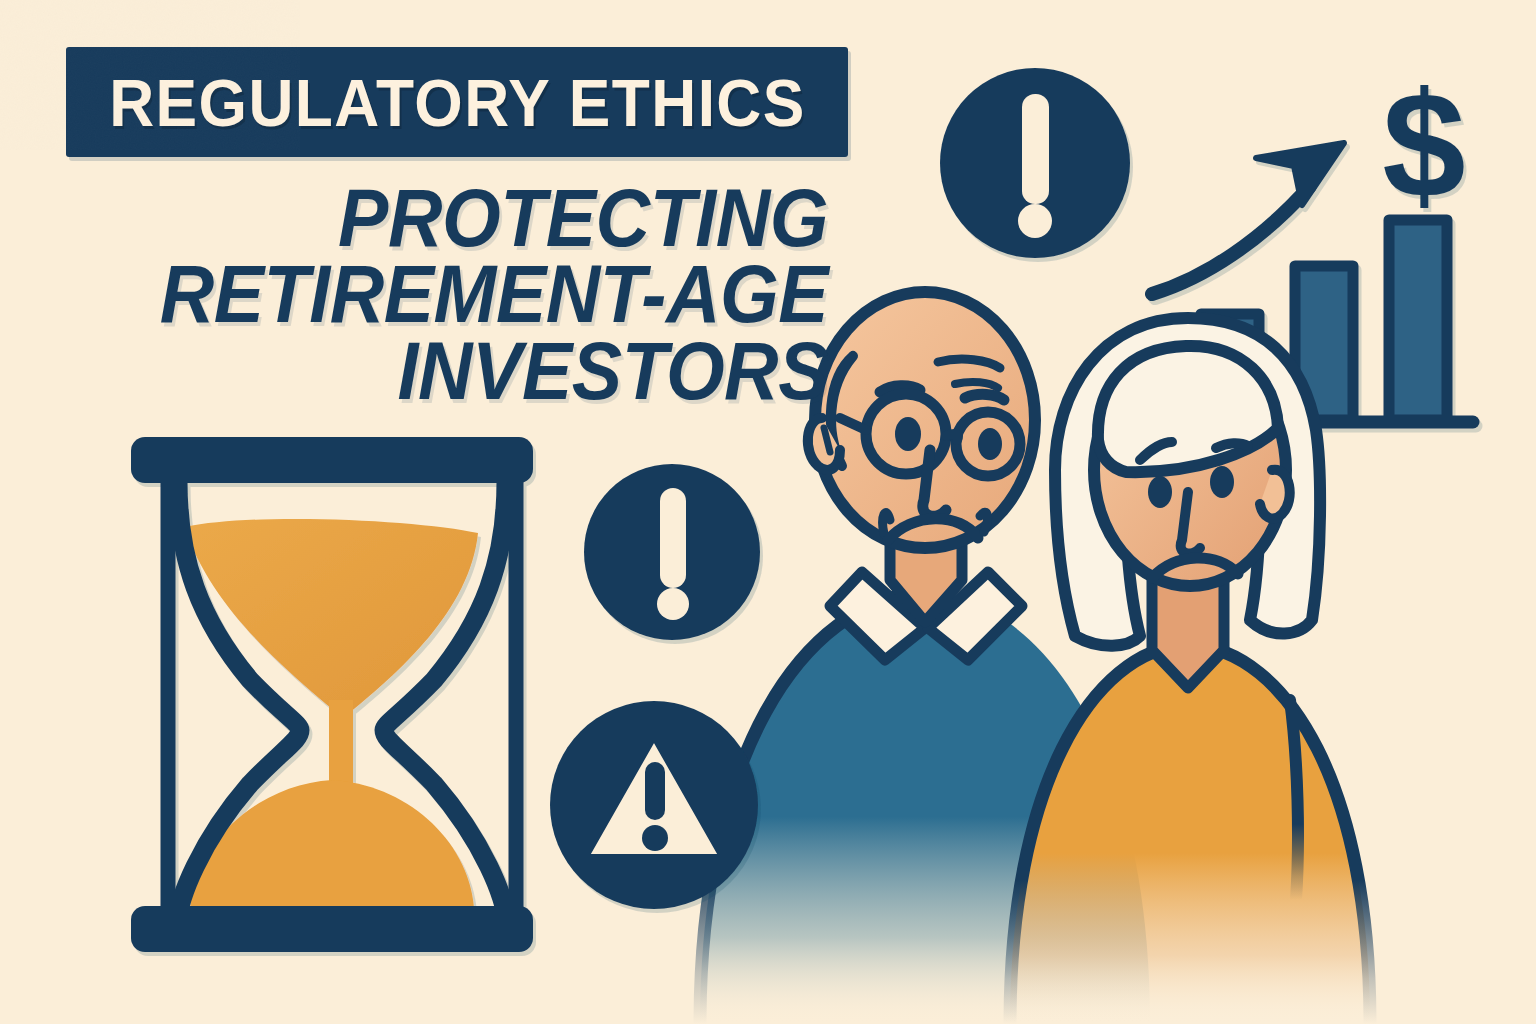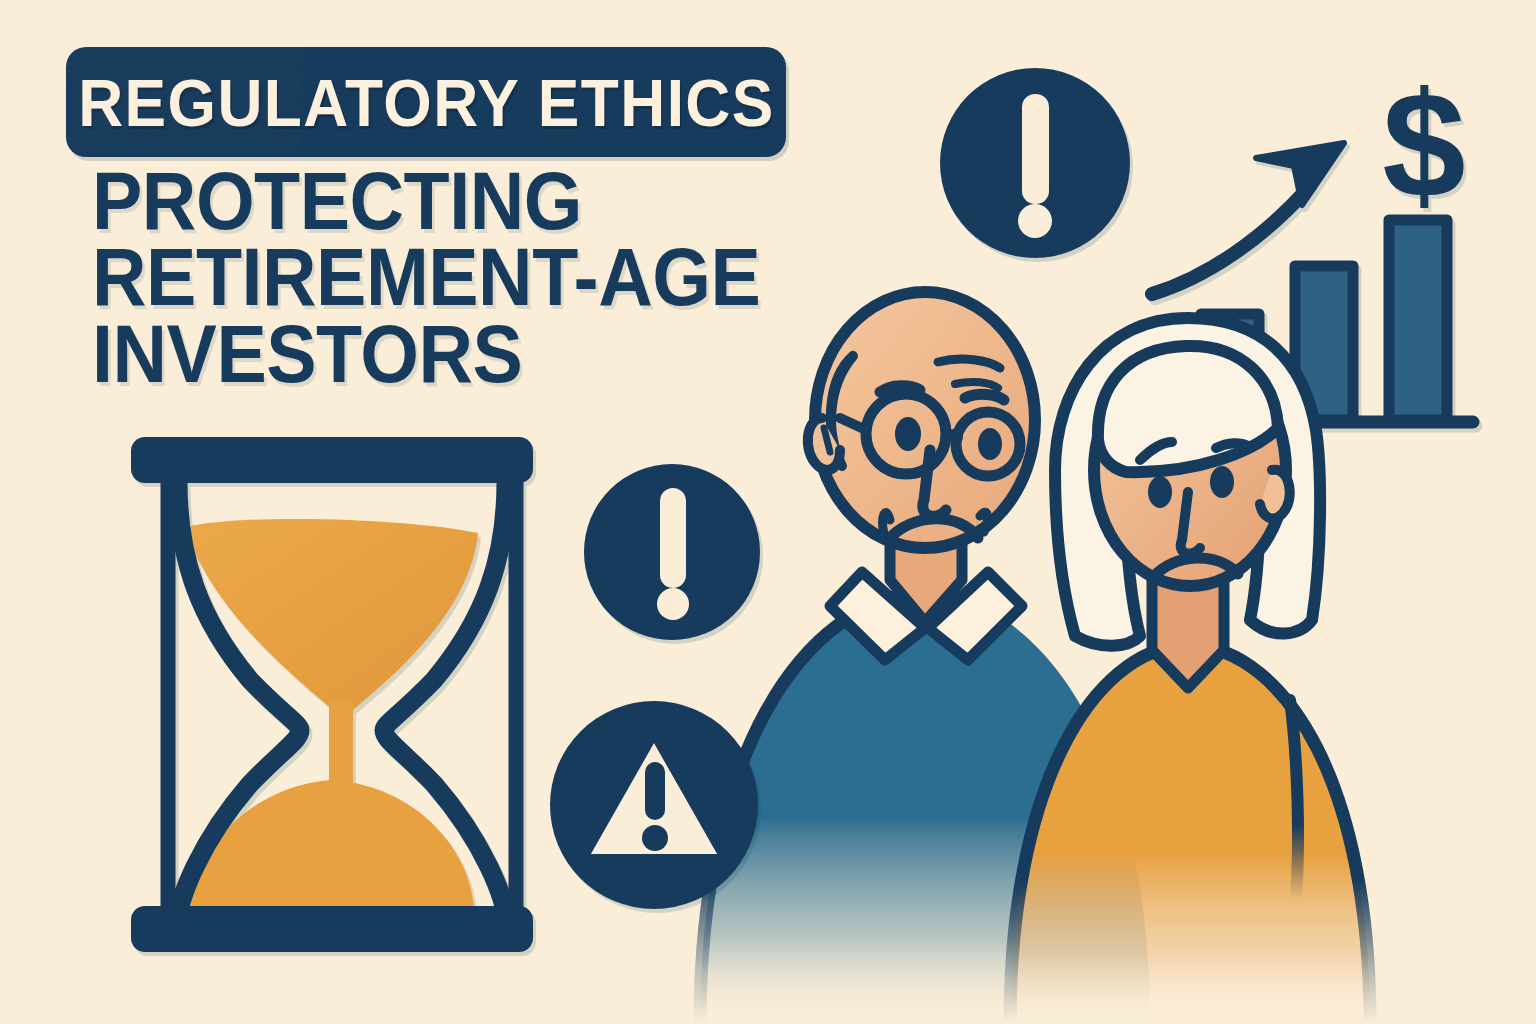--- a/index.html
+++ b/index.html
@@ -23,48 +23,49 @@
     pointer-events: none;
     opacity: .35;
     z-index: 60;
   }
 
   
   #kicker-badge {
     position: absolute;
     left: 66px;
     top: 47px;
-    width: 720px;
+    width: 782px;
     height: 110px;
     background: #173b5c;
-    border-radius: 20px;
+    border-radius: 3px;
     display: flex;
     align-items: center;
     justify-content: center;
     z-index: 40;
     box-shadow: 3px 4px 0 rgba(23,59,92,.18);
   }
   #kicker-text {
     color: #fdf1de;
     font-size: 67px;
     font-weight: 700;
     letter-spacing: 1.5px;
     line-height: 1;
     transform: scaleX(.93);
     white-space: nowrap;
     text-shadow: 2px 3px 0 rgba(0,0,0,.18);
   }
 
   #headline {
     position: absolute;
     left: 60px;
-    top: 163px;
+    top: 180px;
     width: 800px;
-    text-align: left;
+    text-align: right;
     z-index: 40;
+    font-style: italic;
   }
   #headline .hl {
     display: block;
     color: #173b5c;
     font-size: 82px;
     font-weight: 700;
     line-height: .93;
     letter-spacing: -0.5px;
     transform: scaleX(.92);
     white-space: nowrap;

